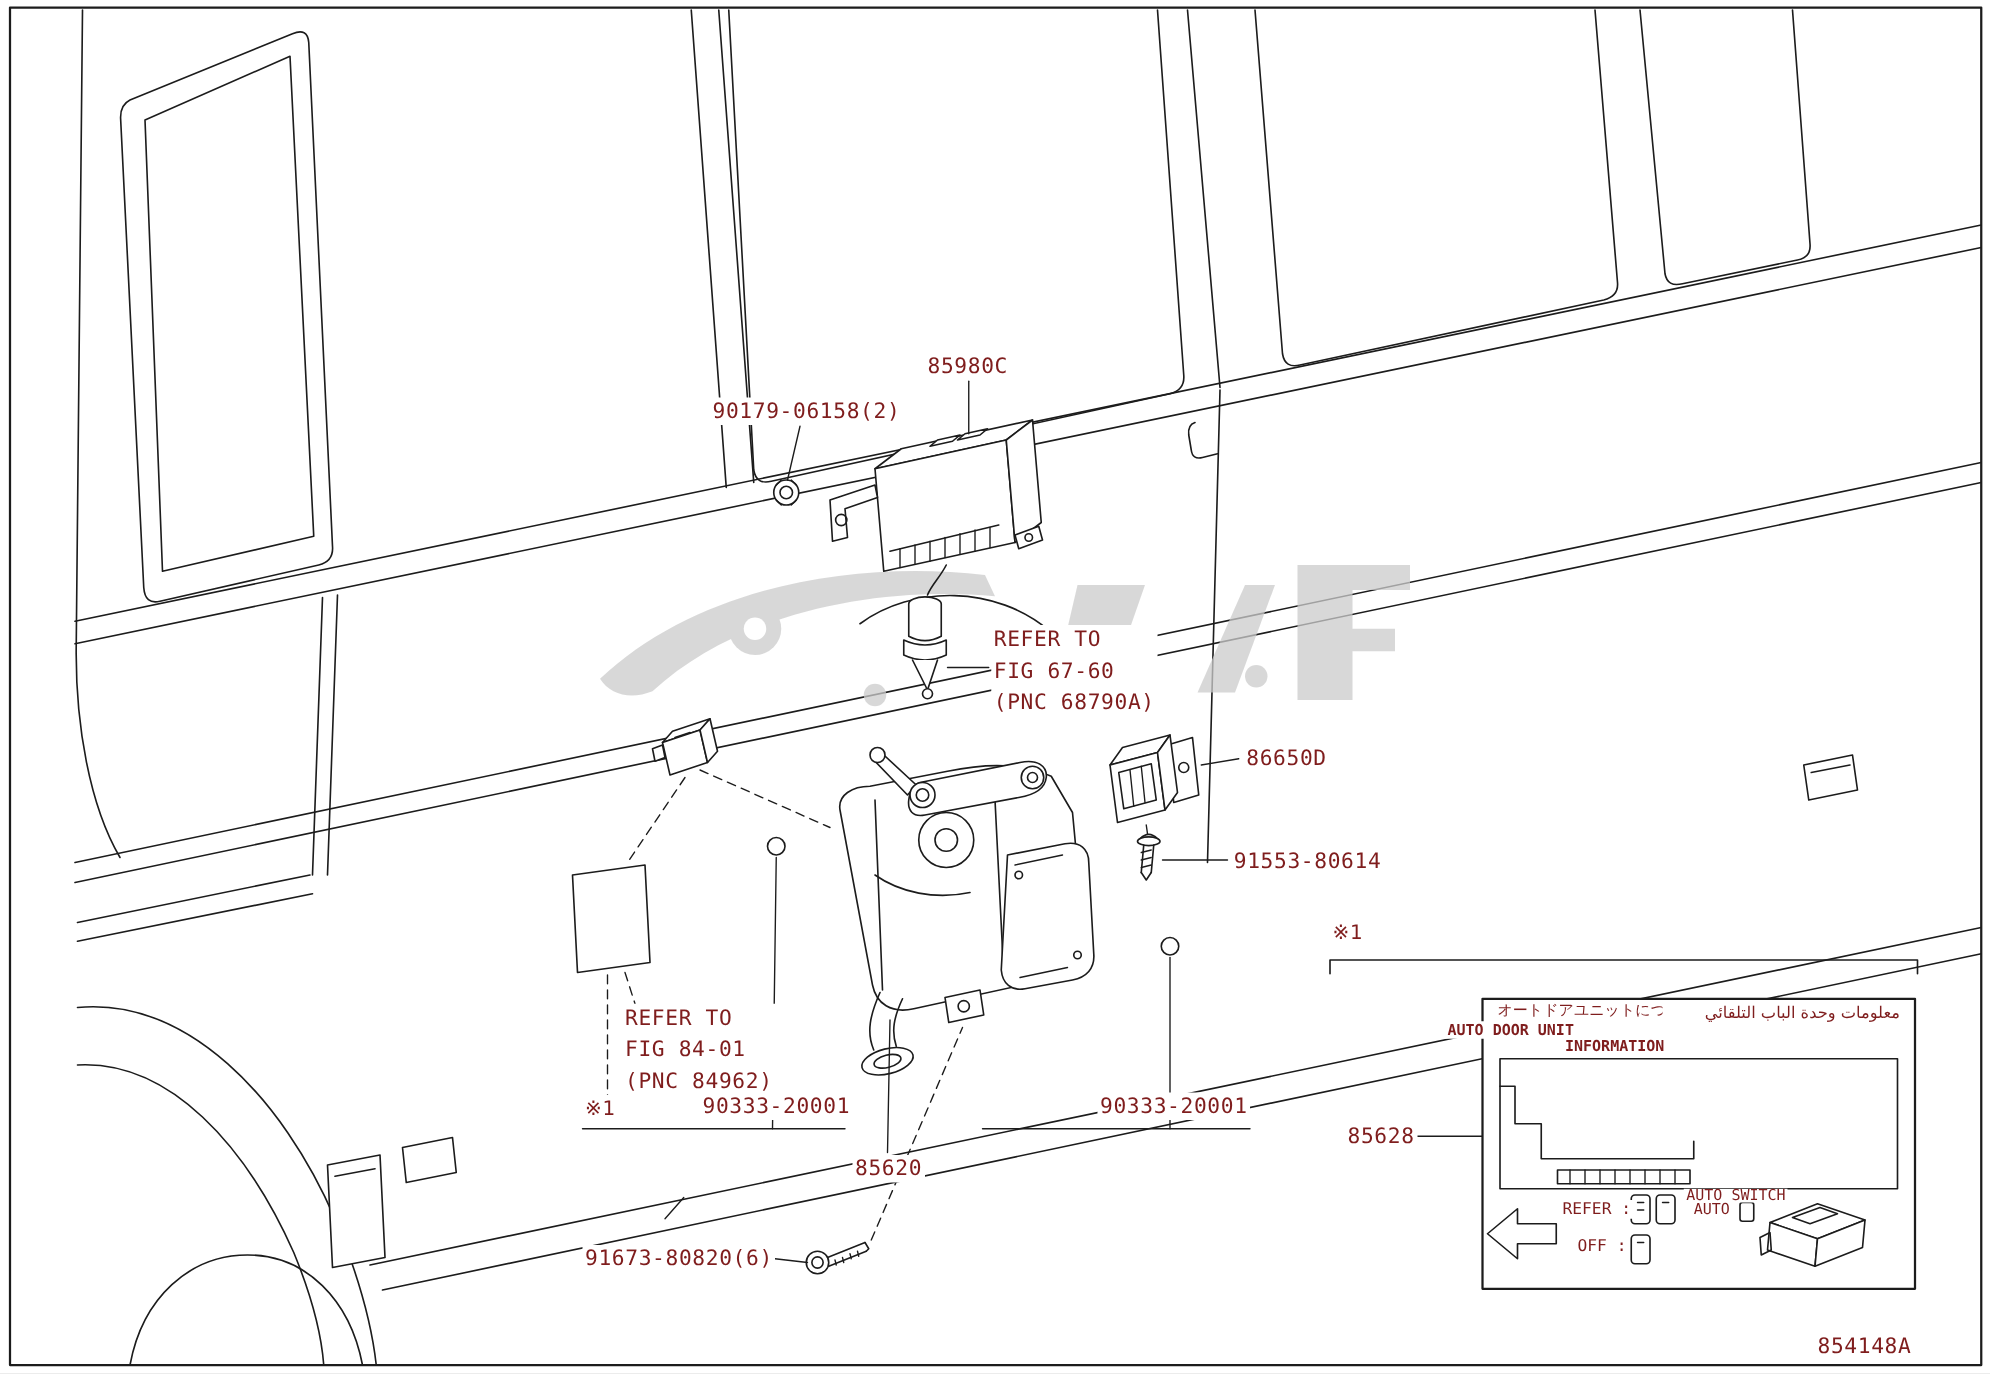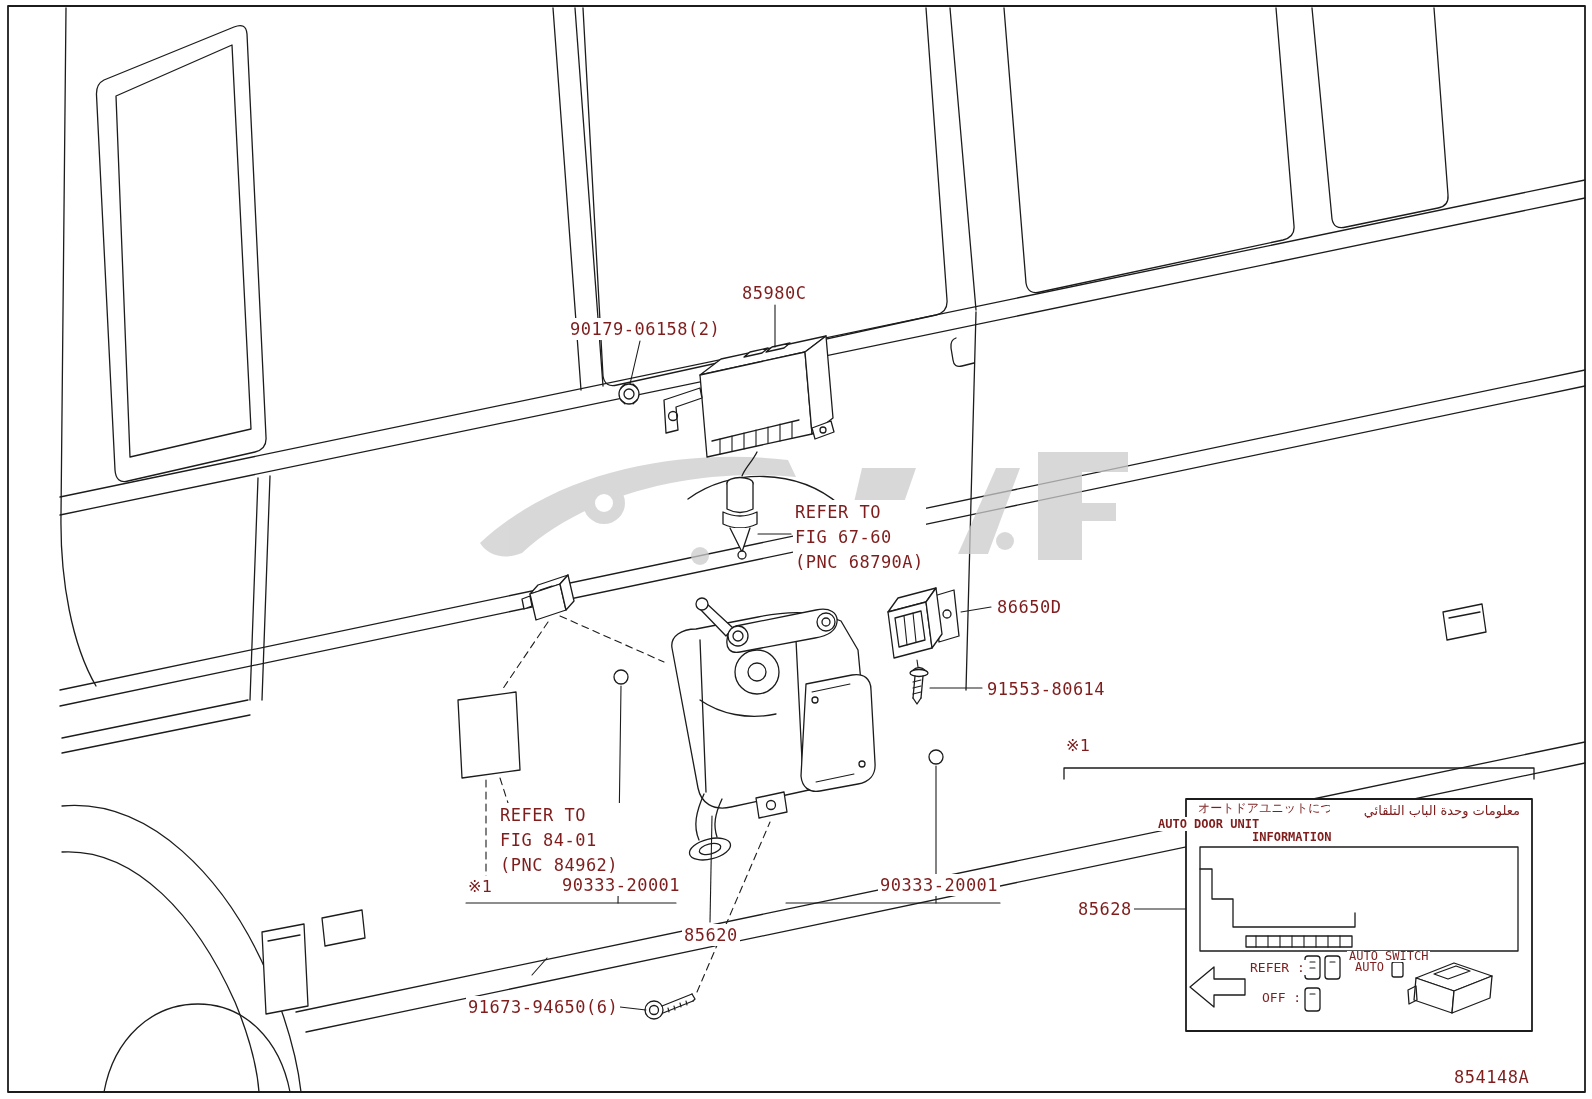--- a/index.html
+++ b/index.html
@@ -261,21 +261,21 @@
   <div class="lbl blk" style="left:498px;top:803px;">
     <div>REFER TO</div>
     <div>FIG 84-01</div>
     <div>(PNC 84962)</div>
   </div>
 
   <div class="lbl note" style="left:466px;top:876px;">※1</div>
   <div class="lbl" style="left:560px;top:874px;">90333-20001</div>
   <div class="lbl" style="left:878px;top:874px;">90333-20001</div>
   <div class="lbl" style="left:682px;top:924px;text-align:right;">85620</div>
-  <div class="lbl" style="left:466px;top:996px;">91673-94650(6)</div>
+  <div class="lbl" style="left:466px;top:996px;">91673-80820(6)</div>
   <div class="lbl note" style="left:1064px;top:735px;">※1</div>
   <div class="lbl" style="left:1076px;top:898px;">85628</div>
 
   <div class="lbl sm12 jp" style="left:1196px;top:801px;">オートドアユニットについて</div>
   <div class="lbl sm12 bold" style="left:1156px;top:817px;">AUTO DOOR UNIT</div>
   <div class="lbl sm12 bold" style="left:1216px;top:830px;margin-left:34px;">INFORMATION</div>
   <div class="lbl sm13 ar" style="left:1330px;top:803px;width:192px;">معلومات وحدة الباب التلقائي</div>
   <div class="lbl sm13" style="left:1248px;top:960px;">REFER :</div>
   <div class="lbl sm13" style="left:1260px;top:990px;">OFF :</div>
   <div class="lbl sm9" style="left:1347px;top:951px;">AUTO SWITCH</div>

